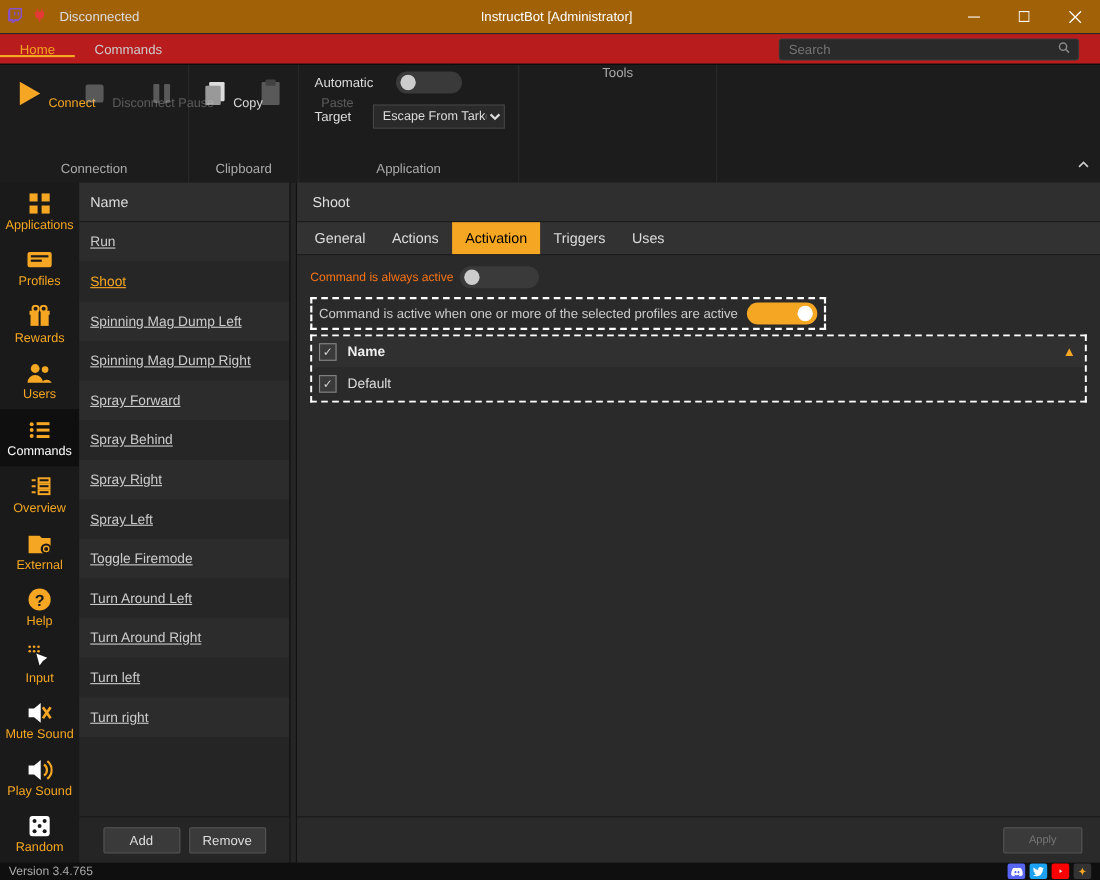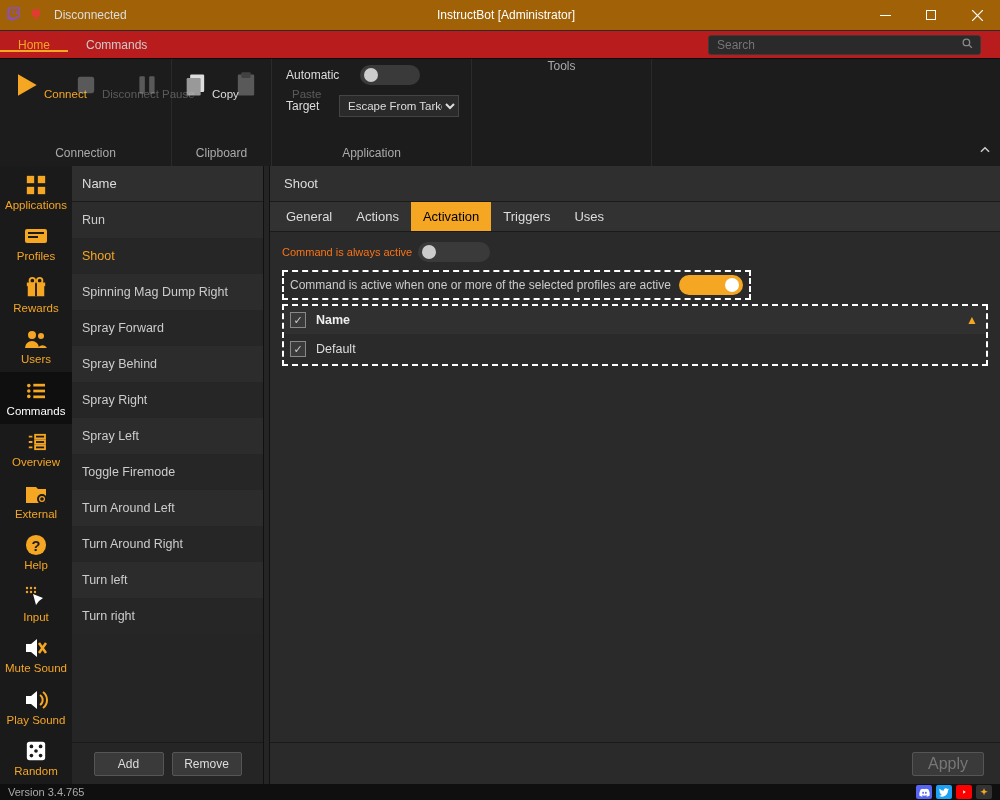--- a/index.html
+++ b/index.html
@@ -54,21 +54,21 @@
   .sidebtn .ico { width: 26px; height: 24px; display: flex; align-items: center; justify-content: center; }
   .sidebtn span { color: inherit; }
 
   
   .listpanel { width: 192px; background: #252525; display: flex; flex-direction: column; border-right: 1px solid #111; position: relative; }
   .list-header { height: 36px; display: flex; align-items: center; padding: 0 10px; background: #2f2f2f; color: #ddd; font-size: 13px; border-bottom: 1px solid #1a1a1a; }
   .list-scroll { flex: 1; overflow-y: auto; position: relative; }
   .list-scroll::-webkit-scrollbar { width: 11px; }
   .list-scroll::-webkit-scrollbar-track { background: #3a3a3a; }
   .list-scroll::-webkit-scrollbar-thumb { background: #5a5a5a; border-radius: 2px; }
-  .cmd-item { height: 36px; display: flex; align-items: center; padding: 0 10px; color: #ccc; font-size: 12.5px; }
+  .cmd-item { height: 36px; display: flex; align-items: center; padding: 0 10px; color: #ccc; font-size: 12.5px; text-decoration: underline; }
   .cmd-item:nth-child(odd) { background: #2c2c2c; }
   .cmd-item:nth-child(even) { background: #262626; }
   .cmd-item.sel { color: #f5a623; }
   .list-footer { height: 42px; display: flex; align-items: center; justify-content: center; gap: 8px; background: #252525; border-top: 1px solid #1a1a1a; }
   .list-footer button { width: 70px; height: 24px; background: #3a3a3a; border: 1px solid #555; color: #ddd; font-size: 12px; border-radius: 2px; }
 
   
   .detail { flex: 1; background: #2a2a2a; display: flex; flex-direction: column; position: relative; }
   .detail-title { height: 36px; display: flex; align-items: center; padding: 0 14px; color: #ddd; font-size: 13px; border-bottom: 1px solid #1a1a1a; background: #2f2f2f; }
   .detail-tabs { height: 30px; display: flex; align-items: stretch; border-bottom: 1px solid #1a1a1a; background: #323232; padding-left: 4px; }
@@ -80,21 +80,21 @@
   .hl-box { border: 2px dashed #fff; padding: 3px 6px; display: inline-flex; align-items: center; gap: 8px; margin-bottom: 6px; }
   .profiles-table { border: 2px dashed #fff; }
   .pt-head { height: 28px; background: #303030; display: flex; align-items: center; padding: 0 6px; position: relative; }
   .pt-head .nm { margin-left: 10px; color: #eee; font-weight: 600; font-size: 12.5px; }
   .pt-head .sort { position: absolute; right: 8px; color: #f5a623; }
   .pt-row { height: 30px; display: flex; align-items: center; padding: 0 6px; background: #2a2a2a; }
   .pt-row .nm { margin-left: 10px; color: #ddd; font-size: 12.5px; }
   .chk { width: 16px; height: 16px; border: 1px solid #888; background: #3a3a3a; display: inline-flex; align-items: center; justify-content: center; color: #ccc; font-size: 11px; }
   .chk.on::after { content: "✓"; }
   .detail-footer { height: 42px; display: flex; align-items: center; justify-content: flex-end; padding: 0 16px; border-top: 1px solid #1a1a1a; background: #2a2a2a; }
-  .detail-footer button { width: 72px; height: 24px; background: #3a3a3a; border: 1px solid #555; color: #777; font-size: 16px; border-radius: 2px; }
+  .detail-footer button { width: 72px; height: 24px; background: #3a3a3a; border: 1px solid #555; color: #777; font-size: 10px; border-radius: 2px; }
 
   
   .statusbar { height: 16px; background: #0f0f0f; display: flex; align-items: center; padding: 0 8px; font-size: 11px; color: #aaa; }
   .statusbar .icons { margin-left: auto; display: flex; gap: 4px; align-items: center; }
   .sicon { width: 16px; height: 14px; border-radius: 2px; display: flex; align-items: center; justify-content: center; font-size: 9px; font-weight: bold; color: #fff; }
 
   .splitter { width: 6px; background: #252525; border-right: 1px solid #111; cursor: ew-resize; }
 </style>
 </head>
 <body>
@@ -367,20 +367,21 @@
         </div>
         <span>Random</span>
       </div>
   </div>
 
   <div class="listpanel">
     <div class="list-header">Name</div>
     <div class="list-scroll" id="cmdlist">
         <div class="cmd-item">Run</div>
         <div class="cmd-item sel">Shoot</div>
+        <div class="cmd-item">Spinning Mag Dump Left</div>
         <div class="cmd-item">Spinning Mag Dump Right</div>
         <div class="cmd-item">Spray Forward</div>
         <div class="cmd-item">Spray Behind</div>
         <div class="cmd-item">Spray Right</div>
         <div class="cmd-item">Spray Left</div>
         <div class="cmd-item">Toggle Firemode</div>
         <div class="cmd-item">Turn Around Left</div>
         <div class="cmd-item">Turn Around Right</div>
         <div class="cmd-item">Turn left</div>
         <div class="cmd-item">Turn right</div>

